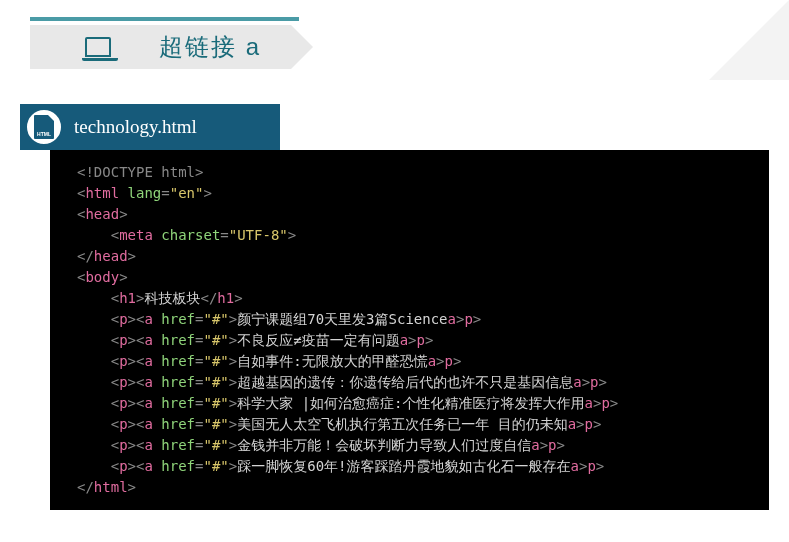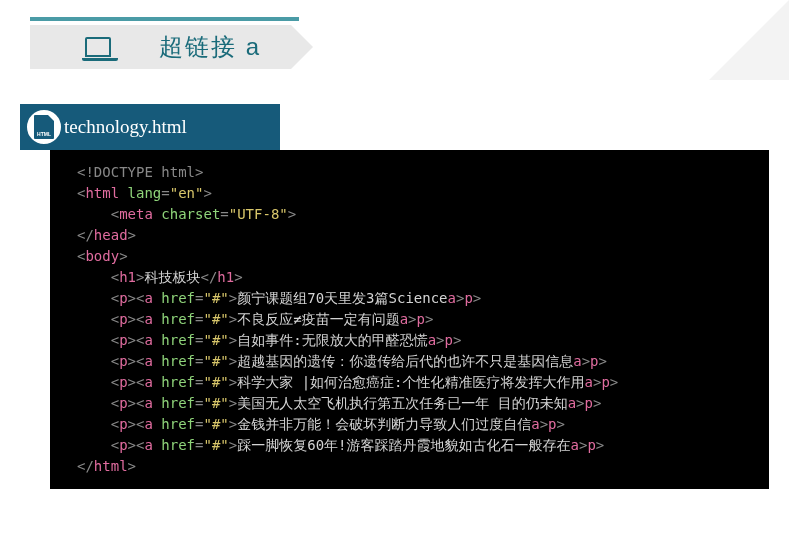--- a/index.html
+++ b/index.html
@@ -126,21 +126,21 @@
       right: 0;
       text-align: center;
       font-size: 5px;
       color: #fff;
       font-weight: bold;
       letter-spacing: 0;
     }
     .file-name {
       color: #fff;
       font-size: 19px;
-      margin-left: 0;
+      margin-left: 10px;
       font-family: Georgia, serif;
     }
     .code-block {
       margin: 0 20px 0 50px;
       background: #000000;
       padding: 12px 27px;
       font-family: Consolas, Monaco, monospace;
       font-size: 14px;
       line-height: 1.5;
       color: #cccccc;
@@ -173,20 +173,21 @@
     <span class="file-icon">
       <span class="file-icon-text">HTML</span>
     </span>
   </span>
   <span class="file-name">technology.html</span>
 </div>
 
 <div class="code-block">
   <div class="code-line"><span class="ag">&lt;!DOCTYPE html&gt;</span></div>
   <div class="code-line"><span class="ag">&lt;</span><span class="tg">html</span><span class="at"> lang</span><span class="ag">=</span><span class="st">"en"</span><span class="ag">&gt;</span></div>
+  <div class="code-line"><span class="ag">&lt;</span><span class="tg">head</span><span class="ag">&gt;</span></div>
   <div class="code-line"><span>    </span><span class="ag">&lt;</span><span class="tg">meta</span><span class="at"> charset</span><span class="ag">=</span><span class="st">"UTF-8"</span><span class="ag">&gt;</span></div>
   <div class="code-line"><span class="ag">&lt;/</span><span class="tg">head</span><span class="ag">&gt;</span></div>
   <div class="code-line"><span class="ag">&lt;</span><span class="tg">body</span><span class="ag">&gt;</span></div>
   <div class="code-line"><span>    </span><span class="ag">&lt;</span><span class="tg">h1</span><span class="ag">&gt;</span><span class="tx">科技板块</span><span class="ag">&lt;/</span><span class="tg">h1</span><span class="ag">&gt;</span></div>
   <div id="links-container">
       <div class="code-line"><span>    </span><span class="ag">&lt;</span><span class="tg">p</span><span class="ag">&gt;</span><span class="ag">&lt;</span><span class="tg">a</span><span class="at"> href</span><span class="ag">=</span><span class="st">"#"</span><span class="ag">&gt;</span><span class="tx">颜宁课题组70天里发3篇Science</span><span class="ag"><span class="tg">a</span><span class="ag">&gt;</span><span class="ag"><span class="tg">p</span><span class="ag">&gt;</span></span></span></div>
       <div class="code-line"><span>    </span><span class="ag">&lt;</span><span class="tg">p</span><span class="ag">&gt;</span><span class="ag">&lt;</span><span class="tg">a</span><span class="at"> href</span><span class="ag">=</span><span class="st">"#"</span><span class="ag">&gt;</span><span class="tx">不良反应≠疫苗一定有问题</span><span class="ag"><span class="tg">a</span><span class="ag">&gt;</span><span class="ag"><span class="tg">p</span><span class="ag">&gt;</span></span></span></div>
       <div class="code-line"><span>    </span><span class="ag">&lt;</span><span class="tg">p</span><span class="ag">&gt;</span><span class="ag">&lt;</span><span class="tg">a</span><span class="at"> href</span><span class="ag">=</span><span class="st">"#"</span><span class="ag">&gt;</span><span class="tx">自如事件:无限放大的甲醛恐慌</span><span class="ag"><span class="tg">a</span><span class="ag">&gt;</span><span class="ag"><span class="tg">p</span><span class="ag">&gt;</span></span></span></div>
       <div class="code-line"><span>    </span><span class="ag">&lt;</span><span class="tg">p</span><span class="ag">&gt;</span><span class="ag">&lt;</span><span class="tg">a</span><span class="at"> href</span><span class="ag">=</span><span class="st">"#"</span><span class="ag">&gt;</span><span class="tx">超越基因的遗传：你遗传给后代的也许不只是基因信息</span><span class="ag"><span class="tg">a</span><span class="ag">&gt;</span><span class="ag"><span class="tg">p</span><span class="ag">&gt;</span></span></span></div>
       <div class="code-line"><span>    </span><span class="ag">&lt;</span><span class="tg">p</span><span class="ag">&gt;</span><span class="ag">&lt;</span><span class="tg">a</span><span class="at"> href</span><span class="ag">=</span><span class="st">"#"</span><span class="ag">&gt;</span><span class="tx">科学大家 |如何治愈癌症:个性化精准医疗将发挥大作用</span><span class="ag"><span class="tg">a</span><span class="ag">&gt;</span><span class="ag"><span class="tg">p</span><span class="ag">&gt;</span></span></span></div>

